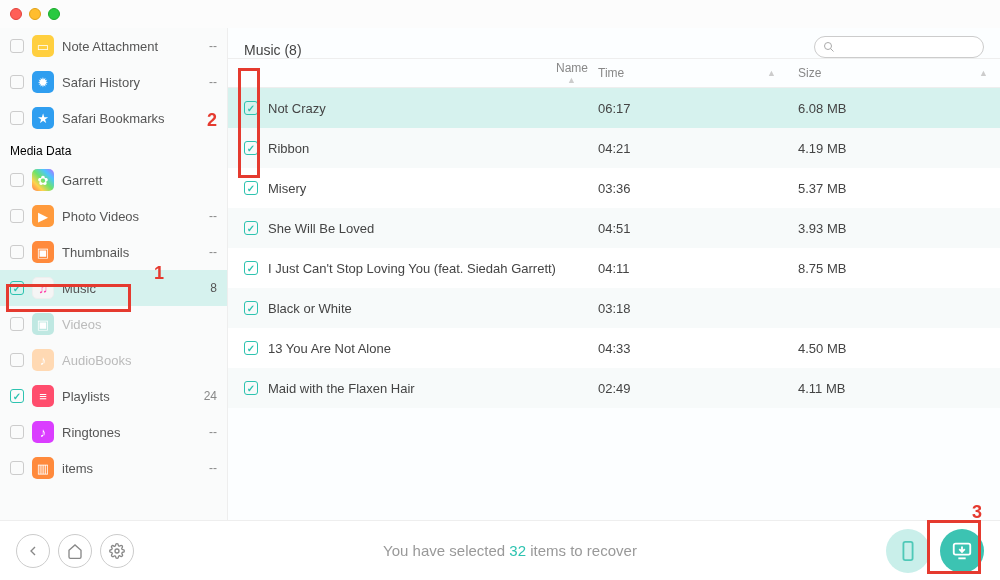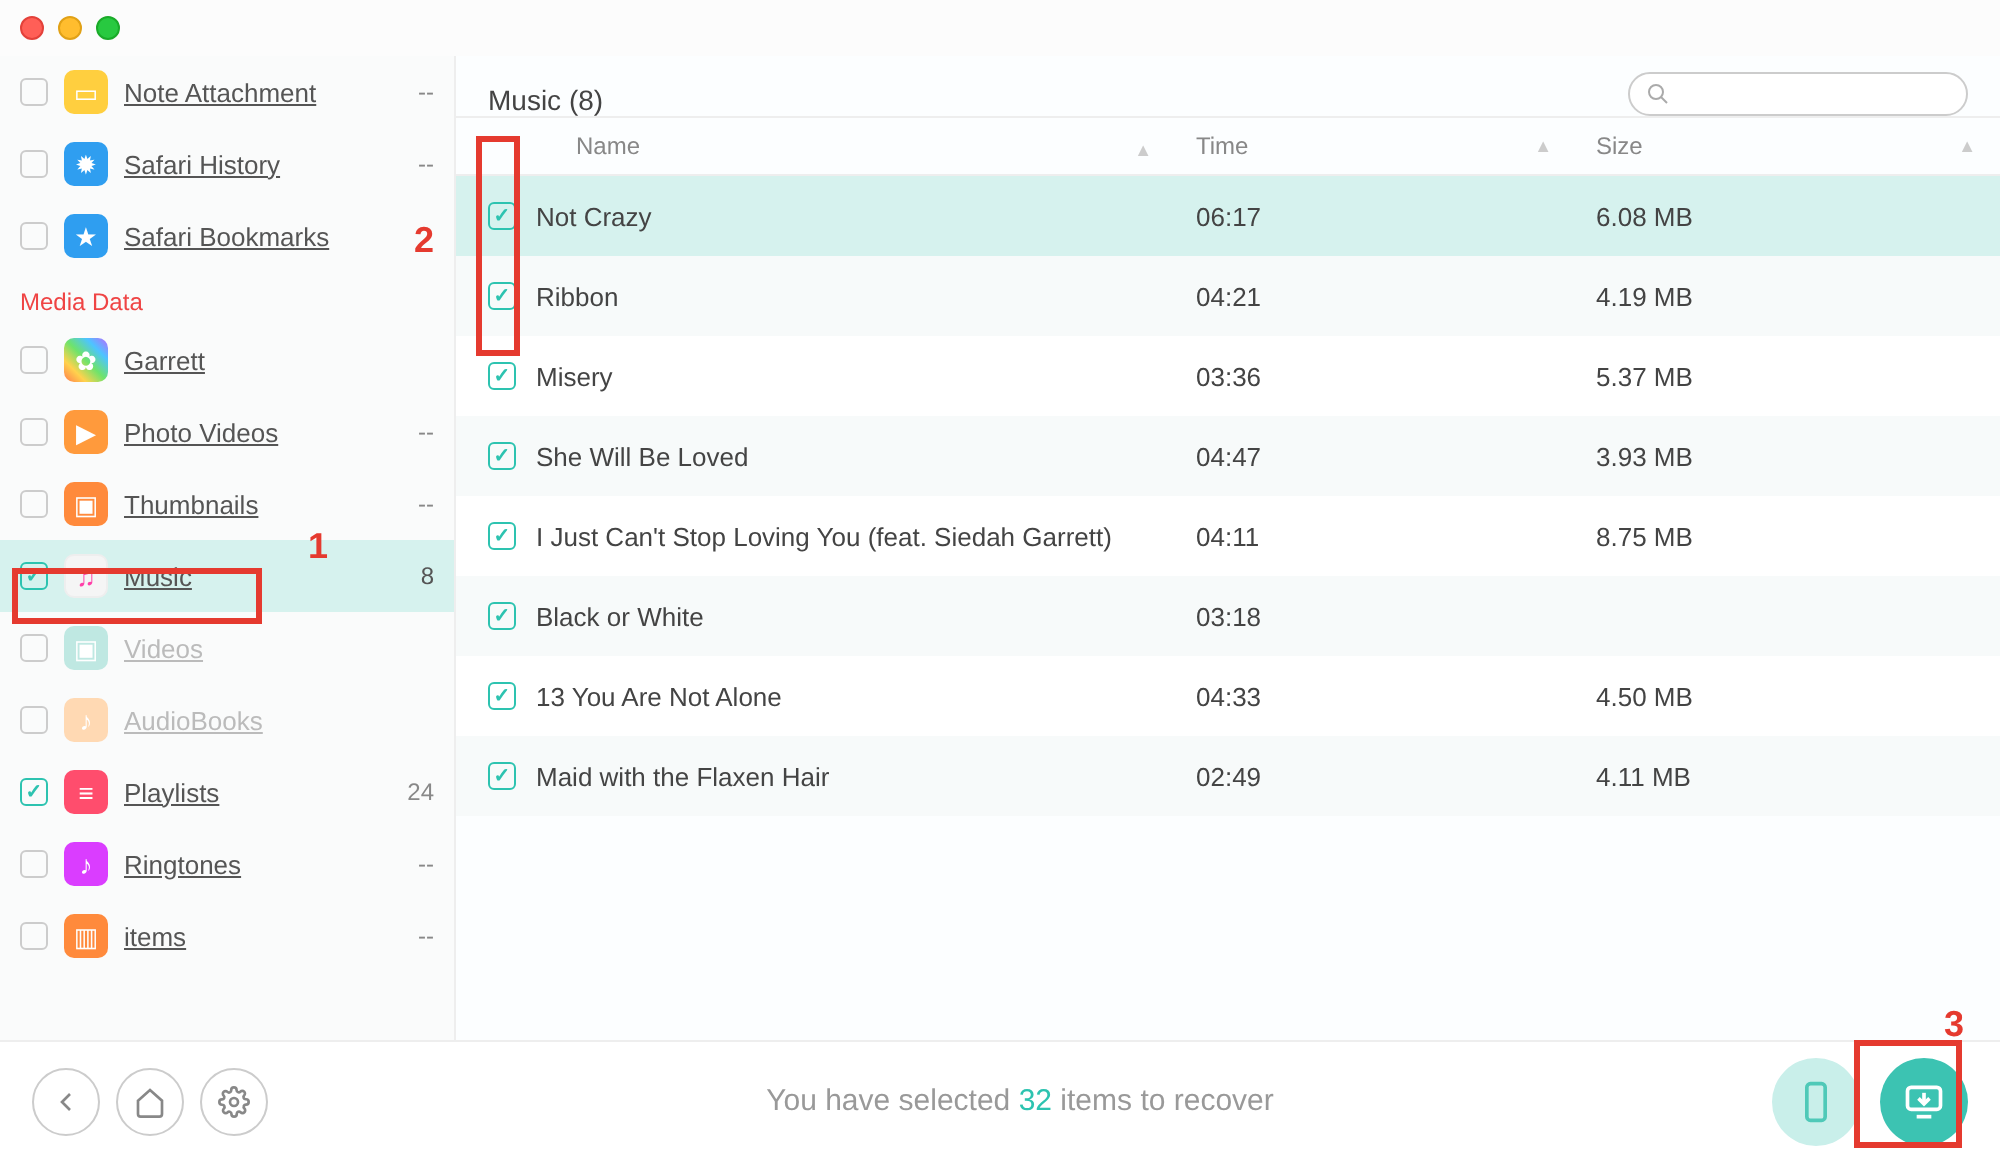--- a/index.html
+++ b/index.html
@@ -7,29 +7,29 @@
 
 .titlebar { height: 28px; display: flex; align-items: center; padding-left: 10px; gap: 7px; background: #fcfcfc; }
 .traffic-light { width: 12px; height: 12px; border-radius: 50%; }
 .tl-red { background: #ff5f57; border: 1px solid #e3413a; }
 .tl-yellow { background: #ffbd2e; border: 1px solid #e1a116; }
 .tl-green { background: #28c940; border: 1px solid #1aab29; }
 
 .app { display: flex; height: 520px; }
 
 .sidebar { width: 228px; background: #fafbfb; border-right: 1px solid #eee; overflow-y: auto; }
-.section-label { font-size: 12px; color: #ef4444; padding: 8px 10px 4px; }
+.section-label { font-size: 12px; color: #000000; padding: 8px 10px 4px; }
 .side-item { display: flex; align-items: center; height: 36px; padding: 0 10px; font-size: 13px; color: #555; position: relative; }
 .side-item.selected { background: #d6f2ee; }
 .side-item.disabled { color: #bbb; }
 .side-chk { width: 14px; height: 14px; border: 1px solid #ccc; border-radius: 3px; margin-right: 8px; display: flex; align-items: center; justify-content: center; }
 .side-chk.checked { border-color: #2dc3b0; }
 .side-chk.checked::after { content: "✓"; color: #2dc3b0; font-size: 10px; font-weight: bold; }
 .side-icon { width: 22px; height: 22px; border-radius: 5px; margin-right: 8px; display: flex; align-items: center; justify-content: center; font-size: 13px; color: #fff; }
-.side-label { flex: 1; text-decoration: underline; }
+.side-label { flex: 1; }
 .side-count { font-size: 12px; color: #888; }
 .side-item.selected .side-count { color: #555; }
 
 .ic-note { background: #ffcf3f; }
 .ic-safari { background: #2f9ef0; }
 .ic-photos { background: linear-gradient(45deg, #ff7b4d, #ffd24d, #6ee36b, #4dc4ff, #b968ff); }
 .ic-pvideo { background: #ff9a3c; }
 .ic-thumb { background: #ff8a3c; }
 .ic-music { background: #f5f5f5; color: #ff3fa8; border: 1px solid #eee; }
 .ic-videos { background: #bfe8e2; }
@@ -38,21 +38,21 @@
 .ic-ring { background: #da3dff; }
 .ic-ibook { background: #ff8a3c; }
 
 .main { flex: 1; display: flex; flex-direction: column; background: #fcfeff; position: relative; }
 .header { display: flex; align-items: flex-end; height: 30px; padding: 0 16px; }
 .header-title { font-size: 14px; color: #444; flex: 1; }
 .search { width: 170px; height: 22px; border: 1px solid #ccc; border-radius: 11px; display: flex; align-items: center; padding: 0 8px; font-size: 12px; color: #aaa; background: #fff; }
 .search svg { margin-right: 4px; }
 
 .thead { display: flex; height: 30px; align-items: center; border-top: 1px solid #eee; border-bottom: 1px solid #eee; font-size: 12px; color: #888; }
-.col-name { width: 360px; padding-left: 60px; display: flex; align-items: flex-end; }
+.col-name { width: 360px; padding-left: 60px; display: flex; align-items: flex-end; flex-direction: column; }
 .col-time { width: 200px; padding-left: 10px; display: flex; align-items: center; }
 .col-size { flex: 1; padding-left: 10px; display: flex; align-items: center; }
 .sort-caret { margin-left: auto; margin-right: 12px; font-size: 9px; color: #ccc; }
 
 .tbody { flex: 1; overflow-y: auto; }
 .row { display: flex; height: 40px; align-items: center; font-size: 13px; color: #444; }
 .row:nth-child(odd) { background: #fff; }
 .row:nth-child(even) { background: #f7fafa; }
 .row.sel { background: #d6f2ee; }
 .row-chk { width: 14px; height: 14px; border: 1px solid #2dc3b0; border-radius: 3px; margin-left: 16px; margin-right: 10px; display: flex; align-items: center; justify-content: center; }
@@ -201,21 +201,21 @@
         </div>
         <div class="row">
           <div class="row-chk"></div>
           <div class="rc-name">Misery</div>
           <div class="rc-time">03:36</div>
           <div class="rc-size">5.37 MB</div>
         </div>
         <div class="row">
           <div class="row-chk"></div>
           <div class="rc-name">She Will Be Loved</div>
-          <div class="rc-time">04:47</div>
+          <div class="rc-time">04:51</div>
           <div class="rc-size">3.93 MB</div>
         </div>
         <div class="row">
           <div class="row-chk"></div>
           <div class="rc-name">I Just Can't Stop Loving You (feat. Siedah Garrett)</div>
           <div class="rc-time">04:11</div>
           <div class="rc-size">8.75 MB</div>
         </div>
         <div class="row">
           <div class="row-chk"></div>

